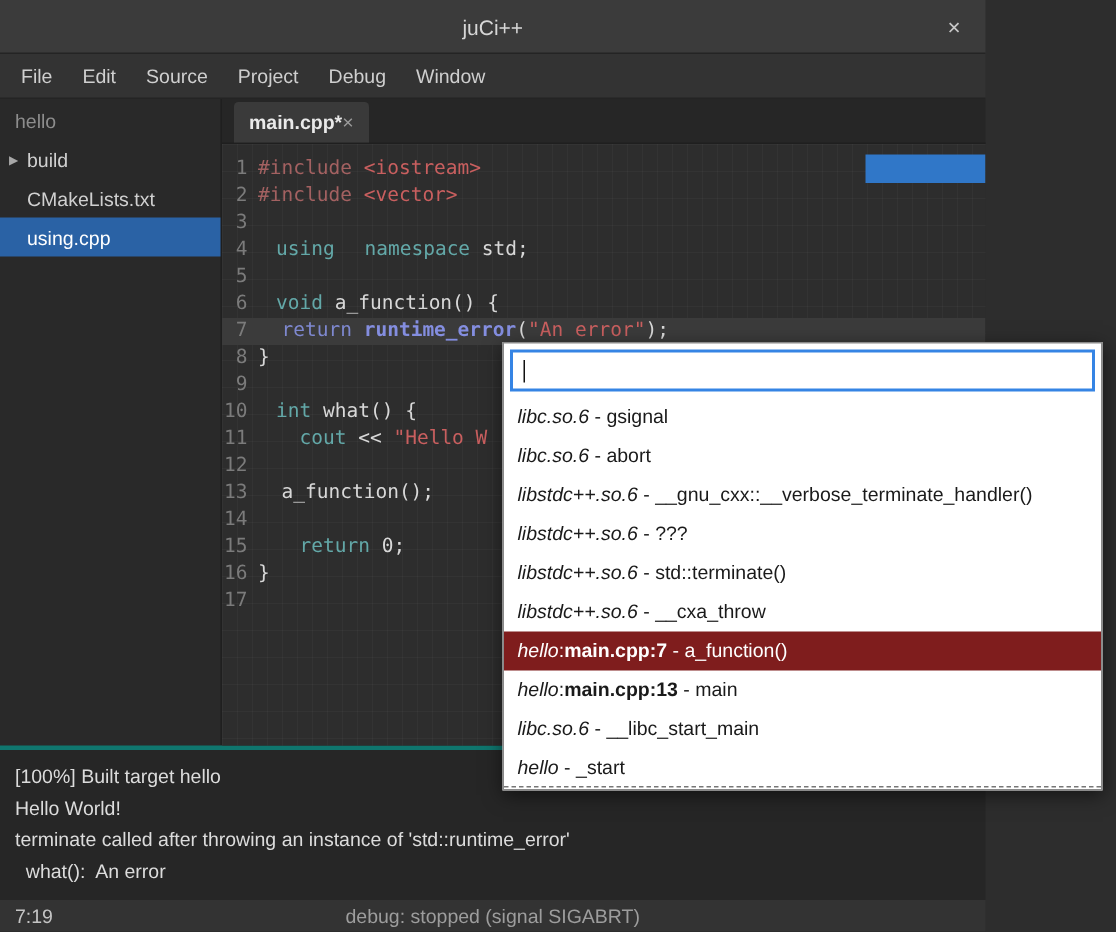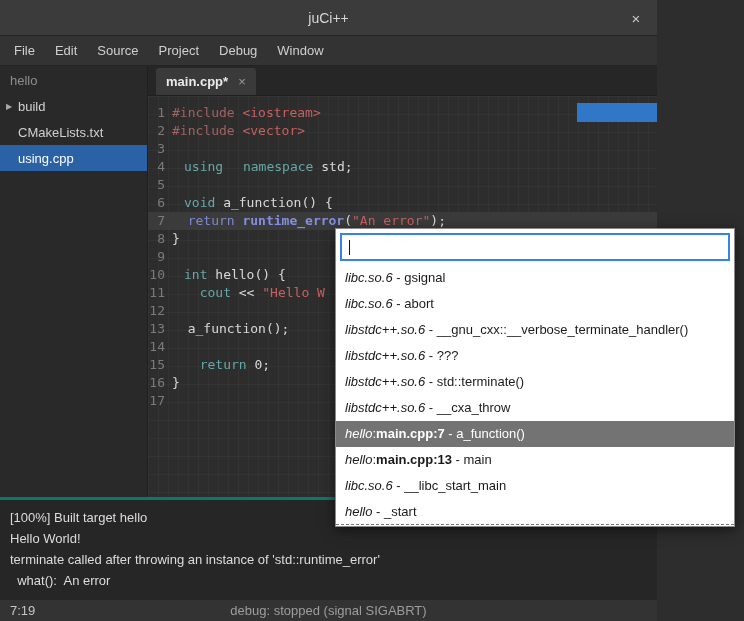--- a/index.html
+++ b/index.html
@@ -16,21 +16,21 @@
   .body { flex:1; display:flex; min-height:0; }
 
   .sidebar { width:148px; flex:none; background:#292929; border-right:1px solid #1f1f1f; display:flex; flex-direction:column; }
   .project-name { color:#8d8d8d; font-size:13px; padding:7px 10px 5px 10px; }
   .tree-item { height:26px; display:flex; align-items:center; color:#d0d0d0; font-size:13px; }
   .tree-item .arrow { width:18px; text-align:center; font-size:8px; color:#a8a8a8; flex:none; }
   .tree-item.selected { background:#2a62a5; color:#ffffff; }
 
   .main { flex:1; display:flex; flex-direction:column; min-width:0; }
   .tabbar { height:30px; background:#262626; border-bottom:1px solid #1f1f1f; display:flex; align-items:flex-end; flex:none; }
-  .tab { height:27px; margin-left:8px; background:#3a3a3a; display:flex; align-items:center; padding:0 10px; gap:10px; border-radius:3px 3px 0 0; }
+  .tab { height:27px; margin-left:8px; background:#3a3a3a; display:flex; align-items:center; padding:0 10px; border-radius:3px 3px 0 0; }
   .tab-label { color:#eaeaea; font-size:13px; font-weight:bold; }
   .tab-close { color:#9a9a9a; font-size:13px; }
 
   .editor { flex:1; position:relative; overflow:hidden; padding-top:8px; background-color:#2d2d2d;
     background-image:linear-gradient(rgba(255,255,255,.028) 1px,transparent 1px),linear-gradient(90deg,rgba(255,255,255,.028) 1px,transparent 1px);
     background-size:10px 18px; }
   .code-line { display:flex; height:18px; line-height:18px; font-family:"DejaVu Sans Mono",monospace; font-size:13px; }
   .code-line.current { background:#3b3b3b; }
   .code-line .ln { width:24px; flex:none; text-align:right; padding-right:7px; color:#7b7b7b; }
   .code-line .lt { white-space:pre; color:#d8d8d8; }
@@ -43,21 +43,21 @@
   .scroll-thumb { position:absolute; top:7px; right:0; width:80px; height:19px; background:#3077c8; }
 
   .popup { position:absolute; left:335px; top:228px; width:400px; background:#ffffff; border:1px solid #8a8a8a; box-shadow:0 3px 12px rgba(0,0,0,.55); z-index:10; }
   .popup-input { margin:4px; height:28px; border:2px solid #3584e4; background:#fff; position:relative; }
   .popup-input input { width:100%; height:100%; border:none; outline:none; padding-left:8px; font-size:13px; font-family:"Liberation Sans",sans-serif; background:transparent; }
   .caret { position:absolute; left:7px; top:5px; width:1px; height:15px; background:#111; }
   .popup-list { padding-bottom:1px; }
   .popup-item { height:26px; line-height:26px; padding:0 9px; font-size:13px; color:#1a1a1a; white-space:nowrap; overflow:hidden; }
   .popup-item .lib { font-style:italic; }
   .popup-item .loc { font-weight:bold; }
-  .popup-item.selected { background:#737373; color:#ffffff; }
+  .popup-item.selected { background:#7f1d1d; color:#ffffff; }
   .popup-item:last-child { border-bottom:1px dashed #777; }
 
   .output { height:103px; flex:none; background:#262626; border-top:3px solid #0f766e; padding:7px 10px; font-size:13px; color:#dcdcdc; overflow:hidden; }
   .out-line { line-height:21px; white-space:pre-wrap; }
 
   .statusbar { height:21px; flex:none; background:#333333; display:flex; align-items:center; position:relative; font-size:13px; color:#c4c4c4; }
   .status-left { padding-left:10px; position:relative; z-index:1; }
   .status-center { position:absolute; left:0; right:0; text-align:center; color:#9d9d9d; }
 </style>
 </head>
@@ -140,21 +140,21 @@
             <div class="code-line">
               <span class="ln">8</span>
               <span class="lt"><span class="tok-plain">}</span></span>
             </div>
             <div class="code-line">
               <span class="ln">9</span>
               <span class="lt"></span>
             </div>
             <div class="code-line">
               <span class="ln">10</span>
-              <span class="lt"><span class="tok-kw">int</span><span class="tok-plain"> hello() {</span></span>
+              <span class="lt"><span class="tok-kw">int</span><span class="tok-plain"> what() {</span></span>
             </div>
             <div class="code-line">
               <span class="ln">11</span>
               <span class="lt"><span class="tok-plain">  </span><span class="tok-kw">cout</span><span class="tok-plain"> &lt;&lt; </span><span class="tok-str">"Hello W</span></span>
             </div>
             <div class="code-line">
               <span class="ln">12</span>
               <span class="lt"></span>
             </div>
             <div class="code-line">

